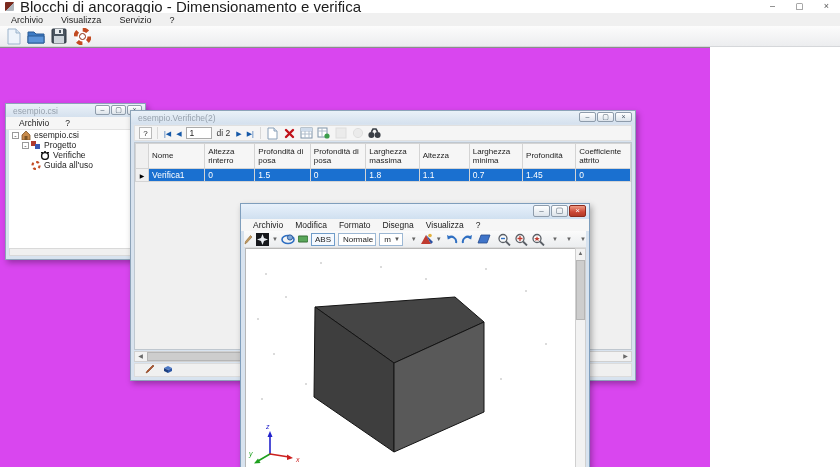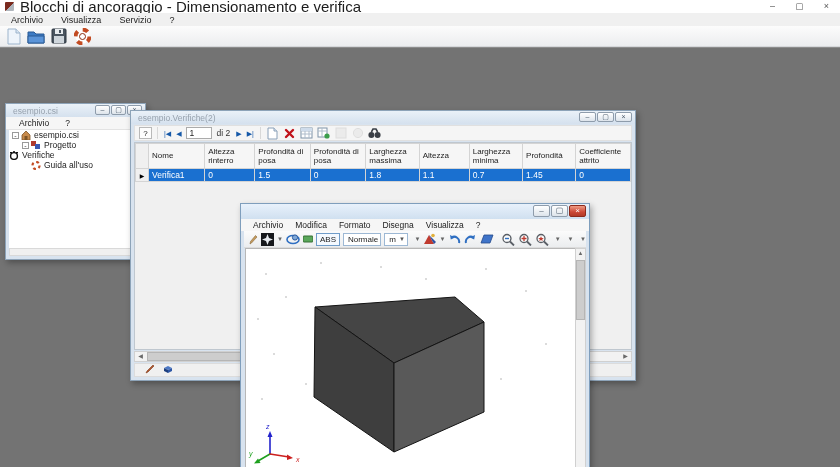--- a/index.html
+++ b/index.html
@@ -10,21 +10,21 @@
   
   .main-titlebar { position:absolute; left:0; top:0; width:840px; height:13px; background:#ffffff; display:flex; align-items:center; }
   .app-icon { width:9px; height:9px; margin:0 6px 0 5px; background:linear-gradient(135deg,#7a2a1e 55%,#b0b6bd 55%); border-radius:1px; }
   .main-title { font-size:15px; color:#1c1c1c; }
   .main-controls { position:absolute; right:0; top:0; height:13px; display:flex; }
   .mc-btn { width:27px; height:13px; display:flex; align-items:center; justify-content:center; color:#555; font-size:9px; line-height:1; }
   .main-menubar { position:absolute; left:0; top:13px; width:840px; height:13px; background:#f0f0f0; display:flex; align-items:center; padding-left:2px; }
   .main-menubar .mi { padding:0 9px; font-size:9px; color:#1c1c1c; }
   .main-toolbar { position:absolute; left:0; top:26px; width:840px; height:21px; background:linear-gradient(#fcfcfc,#ecedef); border-bottom:1px solid #d5d7da; display:flex; align-items:center; gap:5px; padding-left:4px; }
   .tb-ic { width:18px; height:17px; display:flex; align-items:center; justify-content:center; }
-  .mdi { position:absolute; left:0; top:47px; width:840px; height:420px; background:#737373; border-top:1px solid #8c8c8c; }
+  .mdi { position:absolute; left:0; top:47px; width:710px; height:420px; background:#d946ef; border-top:1px solid #8c8c8c; }
 
   
   .win { position:absolute; border:1px solid #8da3b8; background:#d8e3ef; box-shadow:2px 3px 6px rgba(0,0,0,.30); }
   .ctitle { height:13px; display:flex; align-items:center; padding:0 4px 0 7px; background:linear-gradient(#eaf1f8,#d5e1ee); position:relative; }
   .ctitle .ttl { font-size:8.5px; }
   .inactive .ctitle .ttl { color:#97a2ae; }
   .active .ctitle { height:15px; background:linear-gradient(#e8f1fb,#d0e0f0); }
   .active .ctitle .ttl { color:#333; }
   .cbtns { position:absolute; right:3px; top:1px; display:flex; gap:1px; }
   .cb { width:15px; height:10px; border:1px solid #8e9cab; border-radius:2px; background:linear-gradient(#ffffff,#dde4eb); color:#4a5a6a; font-size:7px; line-height:8px; text-align:center; }
@@ -61,21 +61,21 @@
   .dg tr.sel .rowsel { background:#f0f0f0; color:#000; font-size:6px; }
   #grid-hscroll { position:absolute; left:3px; right:3px; bottom:18px; height:11px; background:#f2f2f2; border:1px solid #d0d0d0; }
   .sb-arrow { position:absolute; top:0; width:11px; height:9px; color:#6a6a6a; font-size:6px; line-height:9px; text-align:center; background:#f2f2f2; }
   #grid-hthumb { position:absolute; left:12px; top:0; width:250px; height:9px; background:#cdcdcd; border:1px solid #b5b5b5; }
   #grid-status { position:absolute; left:3px; right:3px; bottom:3px; height:14px; background:#f0f0f0; border:1px solid #dcdcdc; display:flex; align-items:center; gap:6px; padding-left:10px; }
 
   
   #viewer-win { left:240px; top:155px; width:350px; height:300px; z-index:3; border-color:#7f9ebc; }
   #viewer-menubar { height:12px; background:#f6f6f6; display:flex; align-items:center; padding-left:6px; }
   #viewer-menubar .mi { padding:0 6px; font-size:8.5px; }
-  #viewer-toolbar { position:absolute; left:3px; right:3px; top:27px; height:17px; background:linear-gradient(#fbfbfb,#ebedef); border-bottom:1px solid #dcdcdc; display:flex; align-items:center; gap:3px; padding-left:5px; }
+  #viewer-toolbar { position:absolute; left:3px; right:3px; top:27px; height:17px; background:linear-gradient(#fbfbfb,#ebedef); border-bottom:1px solid #dcdcdc; display:flex; align-items:center; gap:3px; }
   .vt-ic { height:13px; display:flex; align-items:center; justify-content:center; }
   .combo { height:13px; border:1px solid #9db8d4; background:#fff; font-size:8px; display:flex; align-items:center; padding:0 2px 0 4px; gap:3px; }
   .combo .car { font-size:6px; color:#555; }
   .absbtn { height:13px; border:1px solid #6f9cc9; background:#f4f9ff; font-size:8px; padding:0 3px; line-height:11px; }
   .ovf { font-size:6px; color:#666; }
   #viewport { position:absolute; left:4px; top:44px; width:332px; height:231px; background:#fff; border:1px solid #b7b7b7; overflow:hidden; }
   #viewer-vscroll { position:absolute; right:3px; top:44px; width:11px; height:231px; background:#f2f2f2; border:1px solid #d0d0d0; }
   #viewer-vthumb { position:absolute; left:0; top:11px; width:9px; height:60px; background:#cdcdcd; border:1px solid #b5b5b5; }
 </style>
 </head>
@@ -158,21 +158,21 @@
         <div class="titem" style="padding-left:13px;">
           <span class="texp">-</span>
           <span class="tico">
             <svg width="10" height="9" viewBox="0 0 10 9">
                 <rect x="0" y="0" width="5" height="5" fill="#b03a2e"></rect>
                 <rect x="4" y="3" width="5" height="5" fill="#3a57b0"></rect>
               </svg>
           </span>
           <span>Progetto</span>
         </div>
-        <div class="titem" style="">
+        <div class="titem" style="padding-left:31px;">
           <span class="tico">
             <svg width="10" height="9" viewBox="0 0 10 9">
                 <circle cx="5" cy="5" r="3.4" fill="none" stroke="#111" stroke-width="1.4"></circle>
                 <rect x="4.2" y="0" width="1.6" height="2" fill="#111"></rect>
                 <rect x="1" y="1" width="2" height="1.4" fill="#111"></rect>
                 <rect x="7" y="1" width="2" height="1.4" fill="#111"></rect>
               </svg>
           </span>
           <span>Verifiche</span>
         </div>

